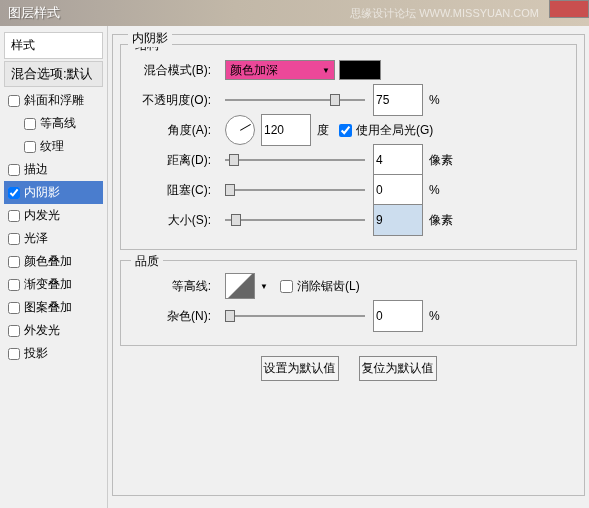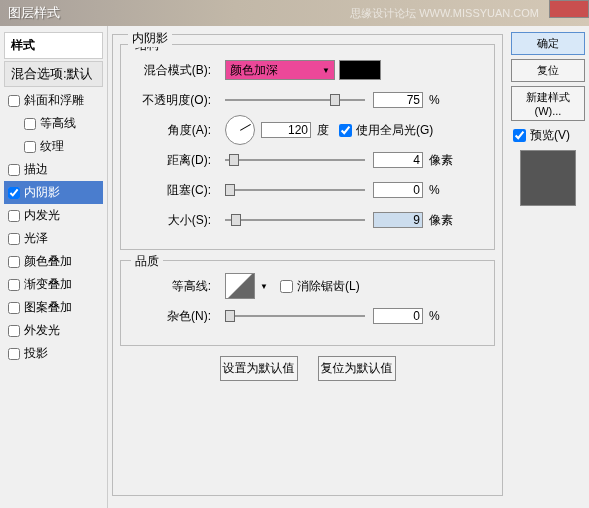--- a/index.html
+++ b/index.html
@@ -3,39 +3,39 @@
   <meta charset="utf-8">
   <style>
     * { box-sizing: border-box; margin: 0; padding: 0; font-family: "Microsoft YaHei", SimSun, sans-serif; font-size: 12px; }
     body { background: #e8e8e8; width: 589px; height: 508px; overflow: hidden; }
     .titlebar { height: 26px; background: linear-gradient(to right, #a8a09a 0%, #c2b8a8 40%, #d4c8b6 100%); display: flex; align-items: center; padding: 0 8px; position: relative; }
     .titlebar-text { color: #fff; text-shadow: 1px 1px 1px rgba(0,0,0,0.4); font-size: 13px; }
     .watermark { position: absolute; right: 50px; color: rgba(255,255,255,0.6); font-size: 11px; }
     .close-btn { position: absolute; right: 0; top: 0; width: 40px; height: 18px; background: #c94f4f; border: 1px solid #888; }
     .dialog-body { display: flex; height: 482px; background: #f0f0f0; }
     .left-panel { width: 108px; border-right: 1px solid #ccc; padding: 6px 4px; }
-    .styles-header { padding: 4px 6px; border: 1px solid #ccc; background: #fff; margin-bottom: 2px; font-weight: bold; }
+    .styles-header { padding: 4px 6px; border: 1px solid #ccc; background: #fff; margin-bottom: 2px; }
     .blend-options { padding: 3px 6px; background: #e8e8e8; border: 1px solid #ccc; margin-bottom: 2px; font-size: 13px; }
     .style-item { display: flex; align-items: center; padding: 3px 4px; cursor: pointer; }
     .style-item.indent { padding-left: 20px; }
     .style-item.selected { background: #4a7dce; color: #fff; }
     .style-item input[type="checkbox"] { margin-right: 4px; width: 12px; height: 12px; }
     .center-panel { flex: 1; padding: 10px 12px; position: relative; }
     .panel-title { position: absolute; top: 4px; left: 20px; background: #f0f0f0; padding: 0 4px; z-index: 2; }
     .groupbox { border: 1px solid #bbb; padding: 14px 10px 10px; margin-bottom: 10px; position: relative; }
     .groupbox-title { position: absolute; top: -8px; left: 10px; background: #f0f0f0; padding: 0 4px; }
     .row { display: flex; align-items: center; margin-bottom: 8px; height: 22px; }
     .row-label { width: 80px; text-align: right; margin-right: 14px; }
     .dropdown { width: 110px; height: 20px; border: 1px solid #888; background: #ec4899; display: flex; align-items: center; padding: 0 4px; position: relative; }
     .dropdown::after { content: "▼"; position: absolute; right: 4px; font-size: 8px; }
     .color-swatch { width: 42px; height: 20px; background: #000; margin-left: 4px; border: 1px solid #888; }
     .slider { width: 140px; height: 18px; position: relative; margin-right: 8px; }
     .slider-track { position: absolute; top: 8px; left: 0; right: 0; height: 2px; background: #999; }
     .slider-thumb { position: absolute; top: 3px; width: 10px; height: 12px; background: #ddd; border: 1px solid #666; }
-    .num-input { width: 50px; height: 16px; border: 1px solid #888; background: #fff; text-align: right; padding: 0 2px; }
+    .num-input { width: 50px; height: 32px; border: 1px solid #888; background: #fff; text-align: left; padding: 0 2px; }
     .unit { margin-left: 6px; }
     .dial { width: 30px; height: 30px; border: 1px solid #888; border-radius: 50%; background: #fff; position: relative; margin-right: 6px; }
     .dial-hand { position: absolute; top: 50%; left: 50%; width: 12px; height: 1px; background: #000; transform-origin: 0 0; transform: rotate(-30deg); }
     .contour-swatch { width: 30px; height: 26px; border: 1px solid #888; background: linear-gradient(135deg, #fff 48%, #666 52%); margin-right: 3px; }
     .contour-arrow { width: 12px; text-align: center; margin-right: 10px; font-size: 8px; }
     .btn-row { display: flex; justify-content: center; gap: 20px; margin-top: 8px; }
     .btn { padding: 3px 2px; border: 1px solid #888; background: #f4f4f4; cursor: pointer; }
     .right-panel { width: 82px; padding: 6px 4px; }
     .right-btn { display: block; width: 100%; padding: 3px 4px; border: 1px solid #888; background: #f4f4f4; margin-bottom: 4px; text-align: center; cursor: pointer; font-size: 11px; }
     .right-btn.primary { background: #d8e8f8; border-color: #5a8fd0; }
@@ -198,24 +198,14 @@
         <span class="unit">%</span>
       </div>
     </div>
 
     <div class="btn-row">
       <button class="btn">设置为默认值</button>
       <button class="btn">复位为默认值</button>
     </div>
   </div>
 
-  <div class="right-panel">
-    <button class="right-btn primary">确定</button>
-    <button class="right-btn">复位</button>
-    <button class="right-btn">新建样式(W)...</button>
-    <div class="preview-check">
-      <input type="checkbox" checked="" style="">
-      <span>预览(V)</span>
-    </div>
-    <div class="preview-swatch"></div>
-  </div>
 
 </div>
 
 </body></html>

